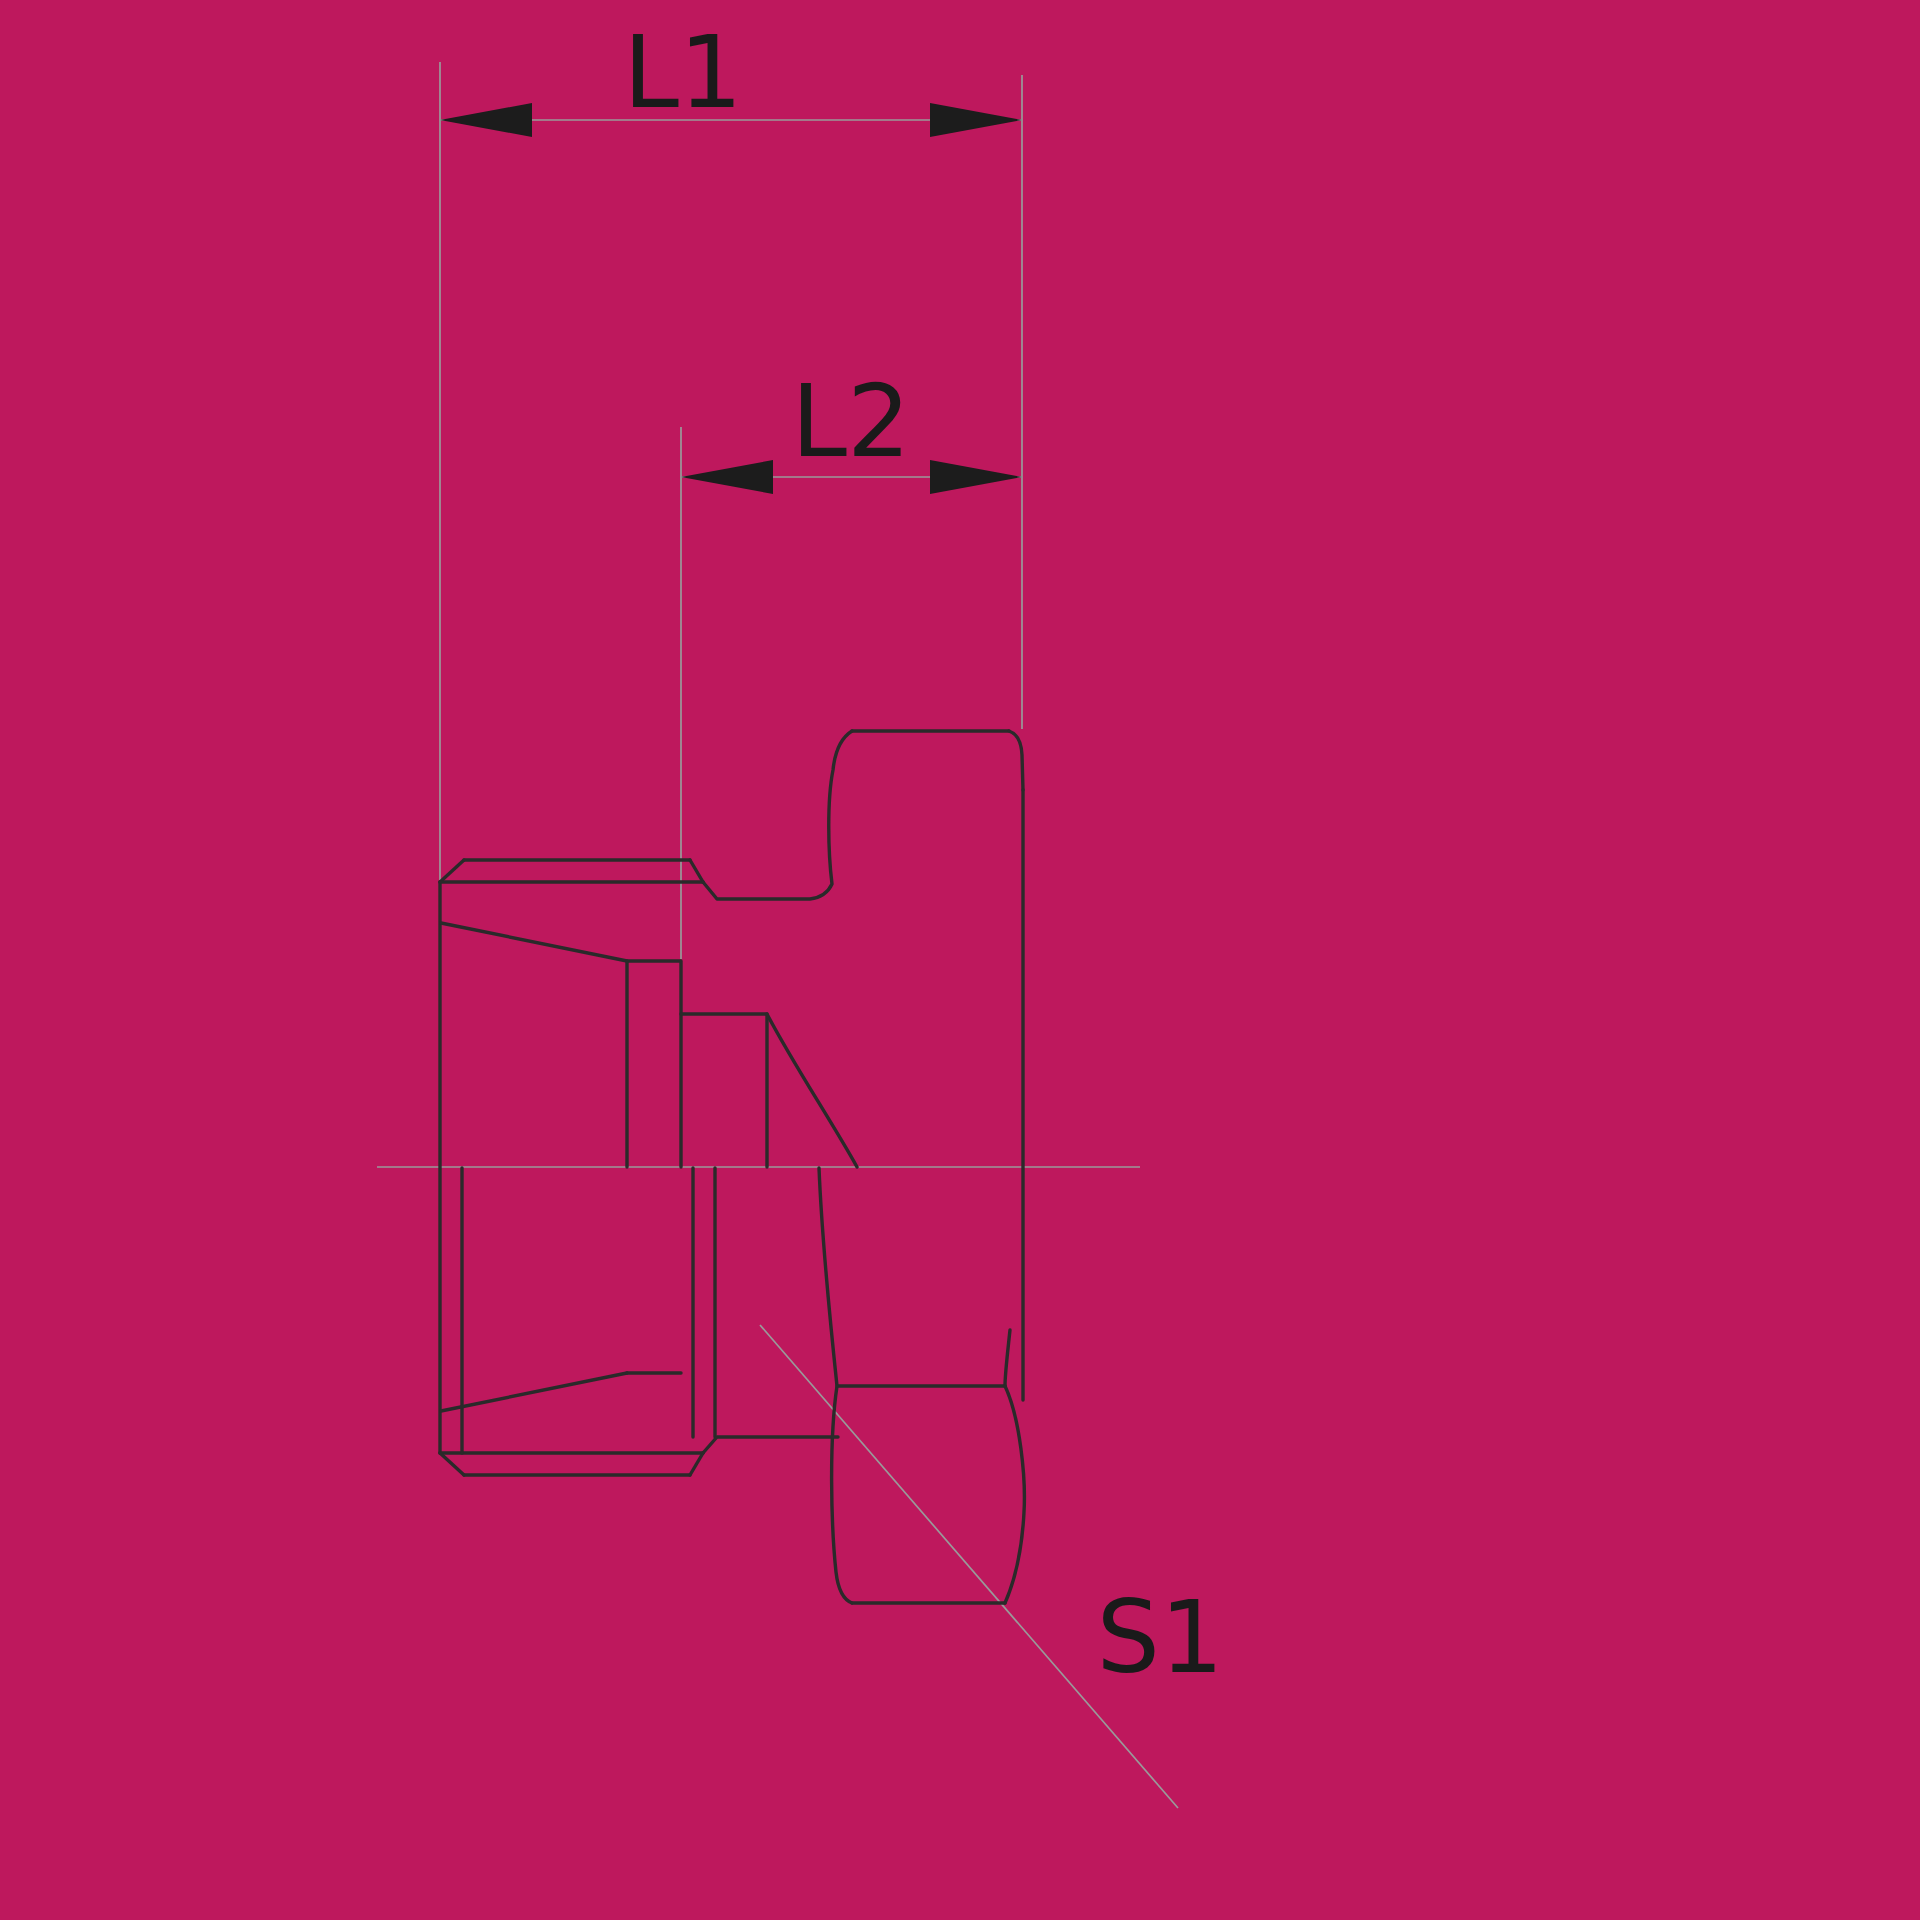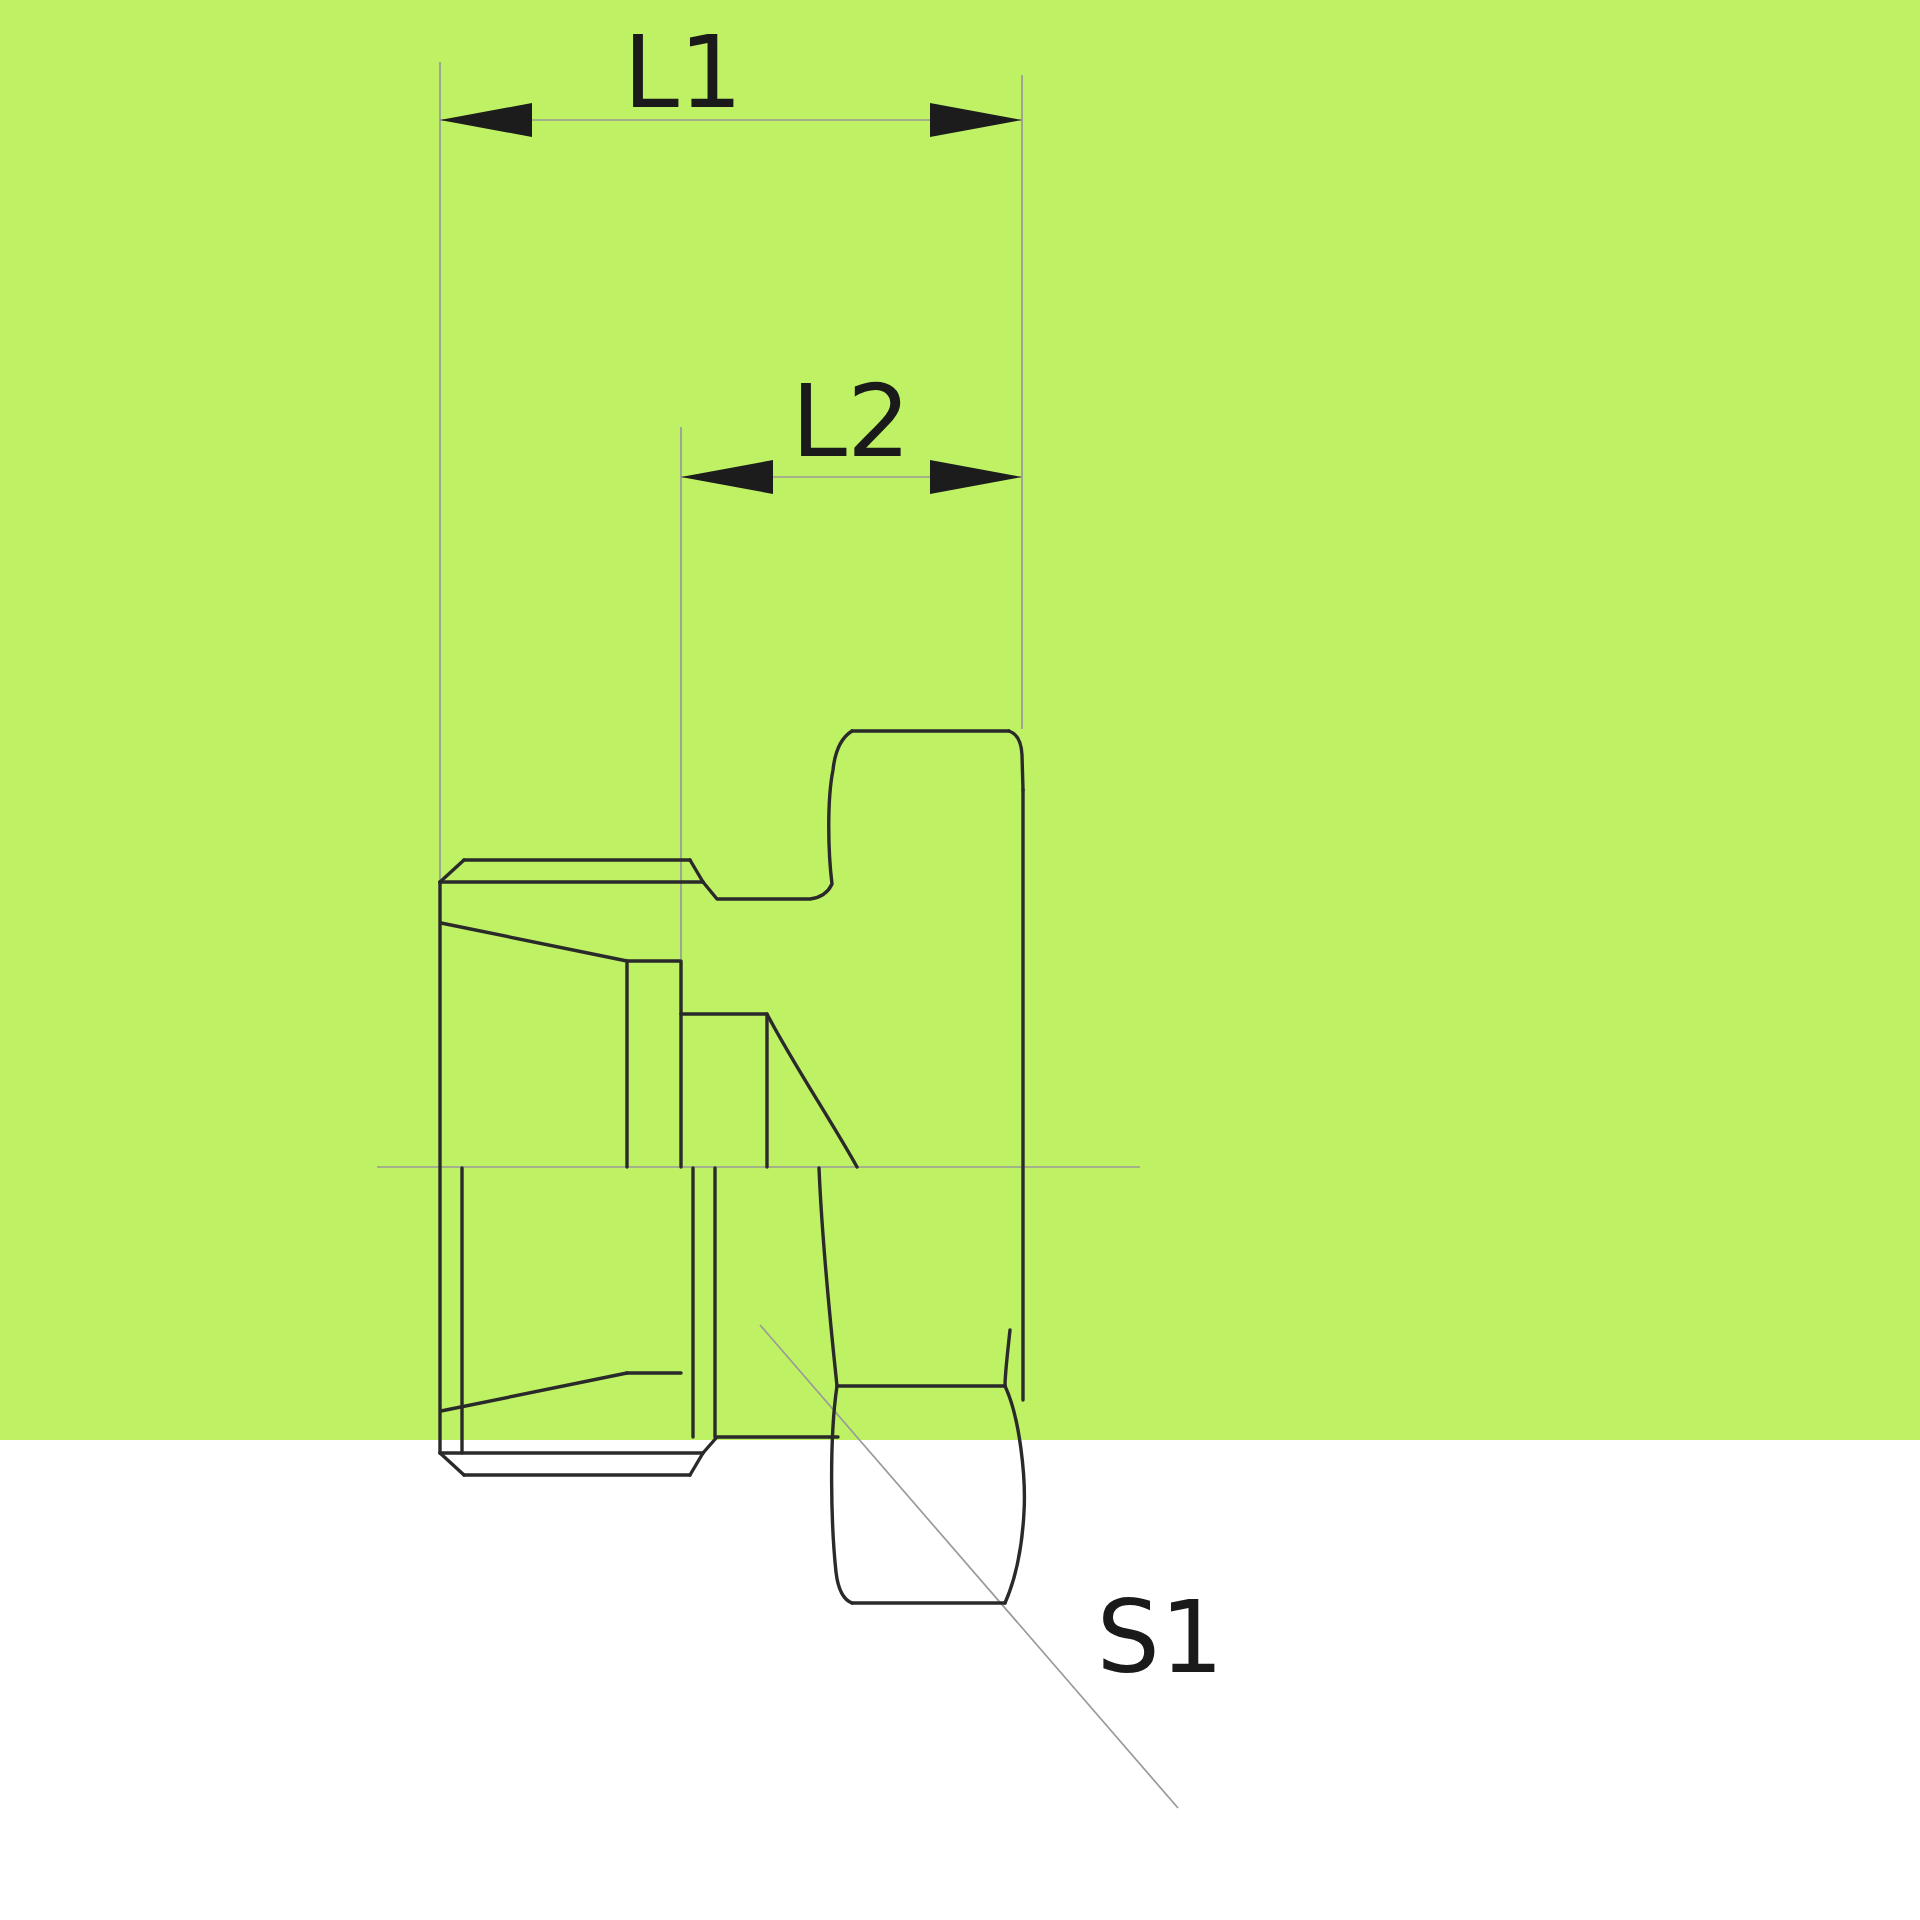--- a/index.html
+++ b/index.html
@@ -6,23 +6,23 @@
     margin: 0;
     padding: 0;
     background: #ffffff;
     width: 1920px;
     height: 1920px;
     overflow: hidden;
     font-family: "DejaVu Sans", "Liberation Sans", sans-serif;
   }
   #drawing-wrap {
     width: 1920px;
-    height: 1440px;
+    height: 1920px;
     position: relative;
-    background: #bef264;
+    background: #be185d;
   }
   svg { display: block; }
   .dim-label {
     font-family: "DejaVu Sans", "Liberation Sans", sans-serif;
     font-size: 100px;
     font-weight: 400;
   }
 </style>
 </head>
 <body>

